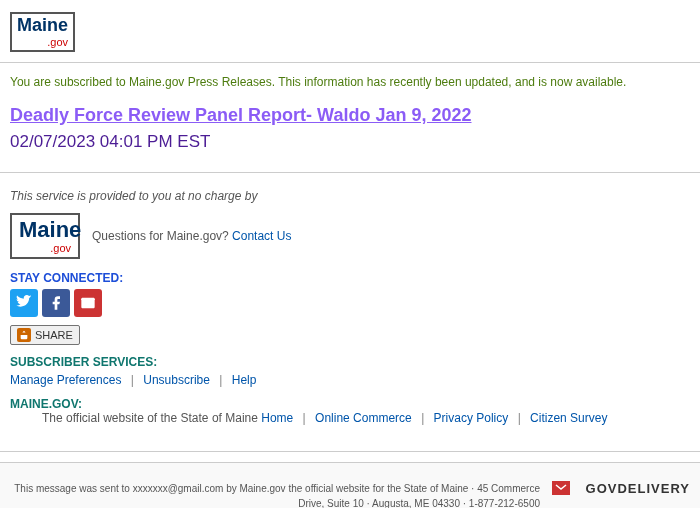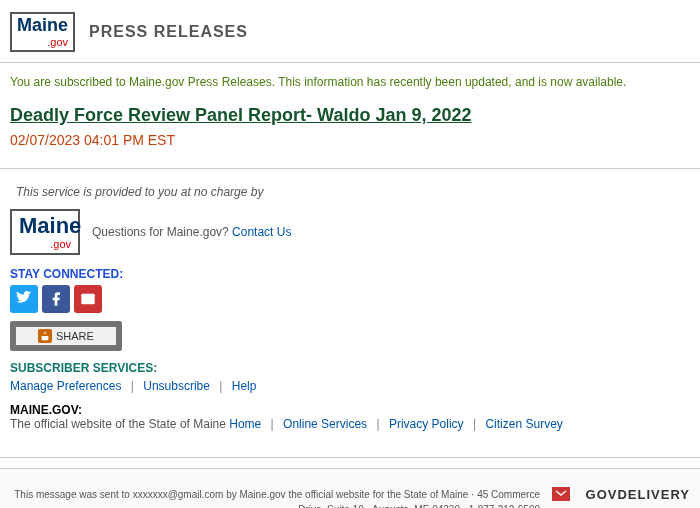--- a/index.html
+++ b/index.html
@@ -59,50 +59,49 @@
       padding: 10px 10px 0 10px;
     }
     .subscribed-note {
       font-size: 12px;
       color: #4d7c0f;
       margin-bottom: 14px;
       line-height: 1.5;
     }
     .article-title {
       font-size: 18px;
-      color: #14532d;
+      color: #8b5cf6;
       text-decoration: underline;
       margin-bottom: 6px;
       display: block;
       cursor: pointer;
       font-weight: bold;
     }
     .article-date {
-      font-size: 14px;
-      color: #c2410c;
+      font-size: 17px;
+      color: #4c1d95;
       margin-bottom: 20px;
     }
 
     
     .divider {
       border: none;
       border-top: 1px solid #ccc;
       margin: 10px 0;
     }
 
     
     .footer-section {
       padding: 6px 10px;
     }
     .service-note {
       font-style: italic;
       font-size: 12px;
       color: #555;
       margin-bottom: 10px;
-      margin-left: 6px;
     }
     .maine-logo-footer {
       display: flex;
       align-items: center;
       gap: 12px;
       margin-bottom: 12px;
     }
     .footer-logo-box {
       border: 2px solid #555;
       padding: 3px 7px;
@@ -164,23 +163,23 @@
     .email-icon {
       background: #cc3333;
       border-radius: 3px;
     }
     .social-icon svg { fill: white; }
 
     .share-btn {
       display: inline-flex;
       align-items: center;
       gap: 4px;
-      border: 6px solid #737373;
+      border: 1px solid #737373;
       border-radius: 2px;
-      padding: 2px 22px;
+      padding: 2px 6px;
       font-size: 11px;
       background: #f0f0f0;
       cursor: pointer;
       margin-bottom: 10px;
     }
     .share-btn-icon {
       width: 14px;
       height: 14px;
       background: #cc6600;
       border-radius: 2px;
@@ -207,24 +206,25 @@
       color: #888;
       margin: 0 6px;
     }
 
     .maine-gov-section {
       font-size: 12px;
       margin-bottom: 10px;
     }
     .maine-gov-section .section-label {
       font-weight: bold;
-      color: #000000;
+      color: #0f766e;
     }
     .maine-gov-section .section-desc {
       color: #555;
+      margin-left: 32px;
     }
     .maine-gov-section a {
       color: #0055aa;
       text-decoration: none;
     }
 
     .bottom-bar {
       border-top: 1px solid #ccc;
       padding: 18px 10px;
       display: flex;
@@ -260,21 +260,20 @@
   </style>
 </head>
 <body>
 
 <div class="header">
   <div class="logo-area">
     <div class="logo-box">
       <span class="logo-maine">Maine</span>
       <span class="logo-gov"><span class="logo-dot">.gov</span></span>
     </div>
-    <span class="press-releases-text">PRESS RELEASES</span>
   </div>
 </div>
 
 <div class="content">
   <p class="subscribed-note">You are subscribed to Maine.gov Press Releases. This information has recently been updated, and is now available.</p>
   <a class="article-title">Deadly Force Review Panel Report- Waldo Jan 9, 2022</a>
   <p class="article-date">02/07/2023 04:01 PM EST</p>
 </div>
 
 <hr class="divider">
@@ -331,21 +330,21 @@
     <a href="#">Unsubscribe</a>
     <span class="separator">|</span>
     <a href="#">Help</a>
   </div>
 
   <div class="maine-gov-section">
     <span class="section-label">MAINE.GOV:</span><br>
     <span class="section-desc">The official website of the State of Maine</span>
     <a href="#">Home</a>
     <span class="separator">|</span>
-    <a href="#">Online Services</a>
+    <a href="#">Online Commerce</a>
     <span class="separator">|</span>
     <a href="#">Privacy Policy</a>
     <span class="separator">|</span>
     <a href="#">Citizen Survey</a>
   </div>
 </div>
 
 <hr class="divider">
 
 <div class="bottom-bar">

